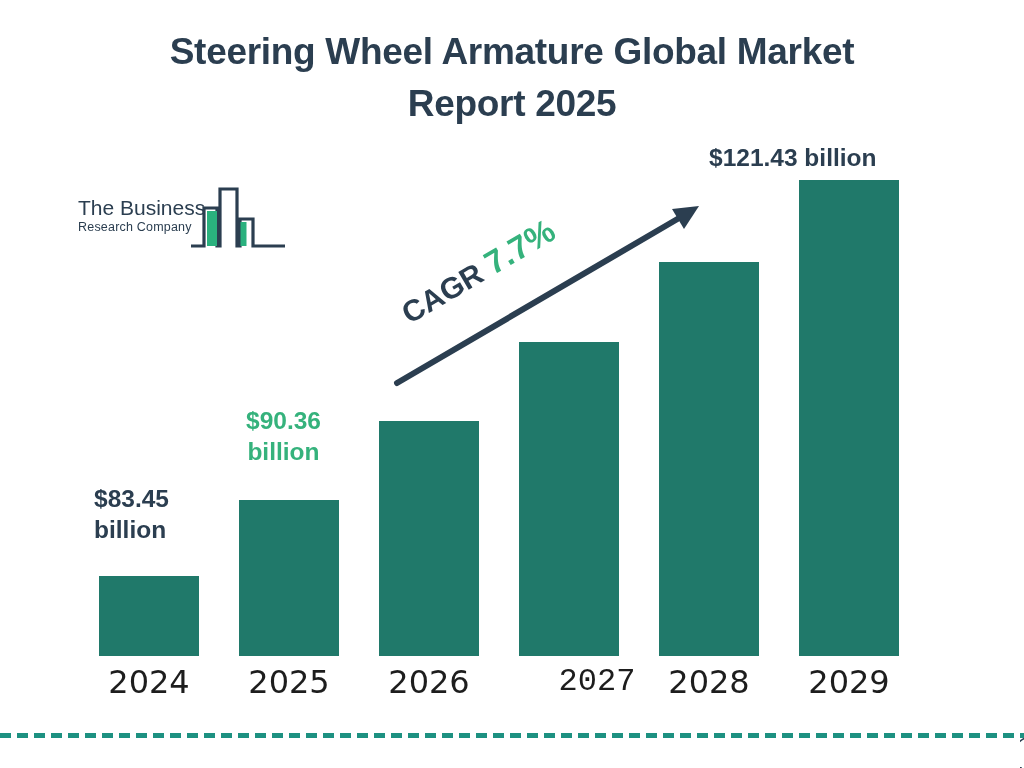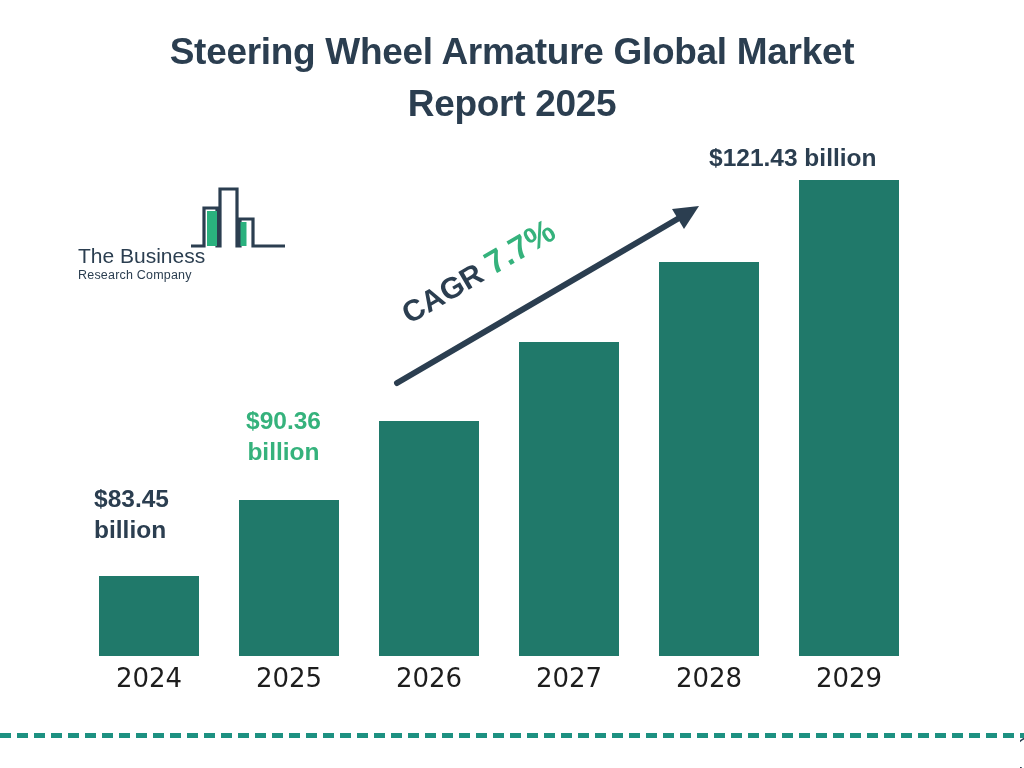--- a/index.html
+++ b/index.html
@@ -51,21 +51,20 @@
     top: 10px;
     width: 125px;
     color: #2b3e50;
   }
   .logo-line1 {
     font-size: 21px;
     line-height: 23px;
     font-weight: normal;
     letter-spacing: 0px;
     white-space: nowrap;
-    margin-top: 48px;
   }
   .logo-line2 {
     font-size: 12.5px;
     line-height: 16px;
     letter-spacing: 0.2px;
     white-space: nowrap;
   }
   .logo-mark {
     position: absolute;
     left: 112px;
@@ -84,21 +83,21 @@
   }
   .bar {
     position: absolute;
     background: #20796a;
   }
   .xlabel {
     position: absolute;
     top: 663px;
     width: 120px;
     text-align: center;
-    font-size: 26px;
+    font-size: 32px;
     color: #1d1d1d;
     font-family: "DejaVu Sans", sans-serif;
   }
 
   
   .callout {
     position: absolute;
     font-size: 24.5px;
     font-weight: bold;
     line-height: 31px;
@@ -185,21 +184,21 @@
     <div class="bar" style="left:99px;  top:576px; width:100px; height:80px;"></div>
     <div class="bar" style="left:239px; top:500px; width:100px; height:156px;"></div>
     <div class="bar" style="left:379px; top:421px; width:100px; height:235px;"></div>
     <div class="bar" style="left:519px; top:342px; width:100px; height:314px;"></div>
     <div class="bar" style="left:659px; top:262px; width:100px; height:394px;"></div>
     <div class="bar" style="left:799px; top:180px; width:100px; height:476px;"></div>
 
     <div class="xlabel" style="left:89px;">2024</div>
     <div class="xlabel" style="left:229px;">2025</div>
     <div class="xlabel" style="left:369px;">2026</div>
-    <div class="xlabel" style="left:509px;">2027</div>
+    <div class="xlabel" style="left:537px;font-family:Liberation Mono, monospace;">2027</div>
     <div class="xlabel" style="left:649px;">2028</div>
     <div class="xlabel" style="left:789px;">2029</div>
 
     <div class="callout navy" style="left:94px; top:483px;">
       <div>$83.45</div>
       <div>billion</div>
     </div>
 
     <div class="callout green" style="left:246px; top:405px;text-align:center;">
       <div>$90.36</div>

